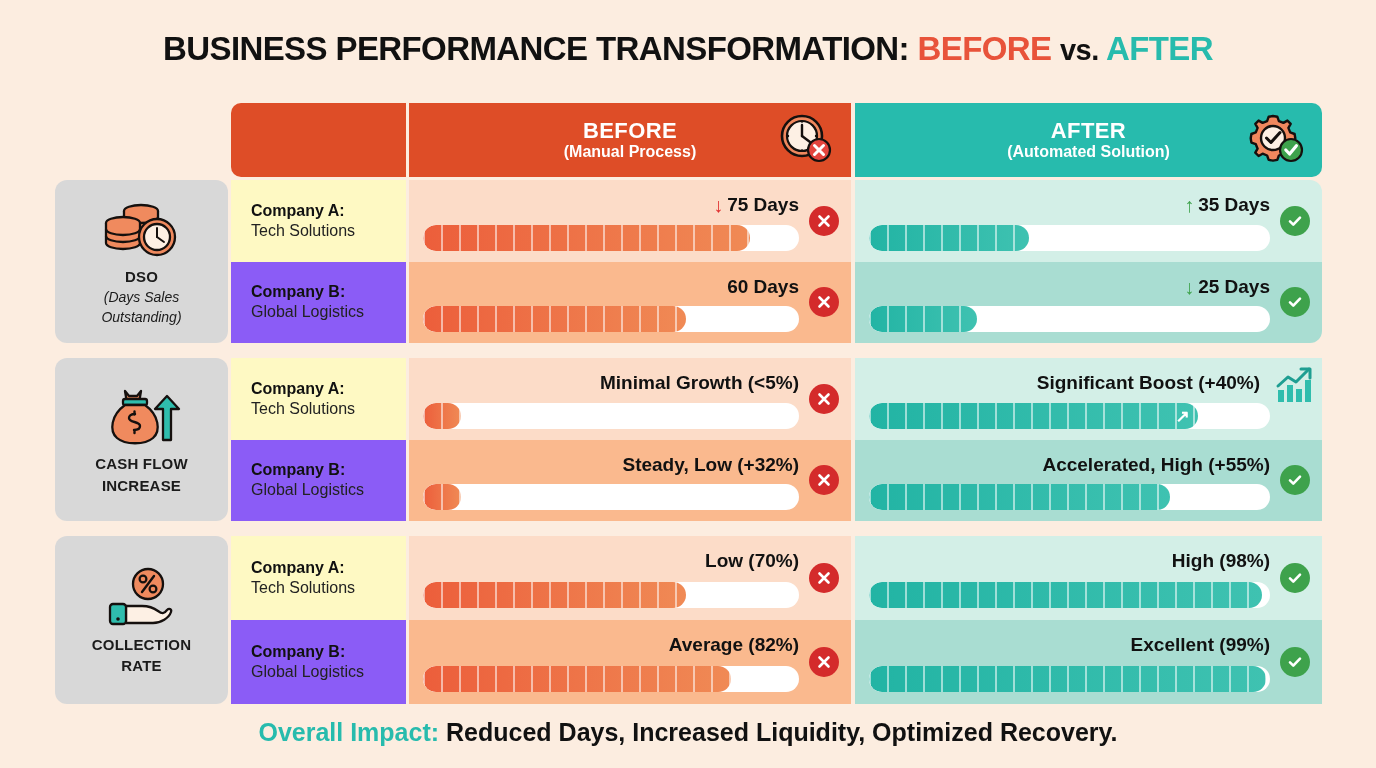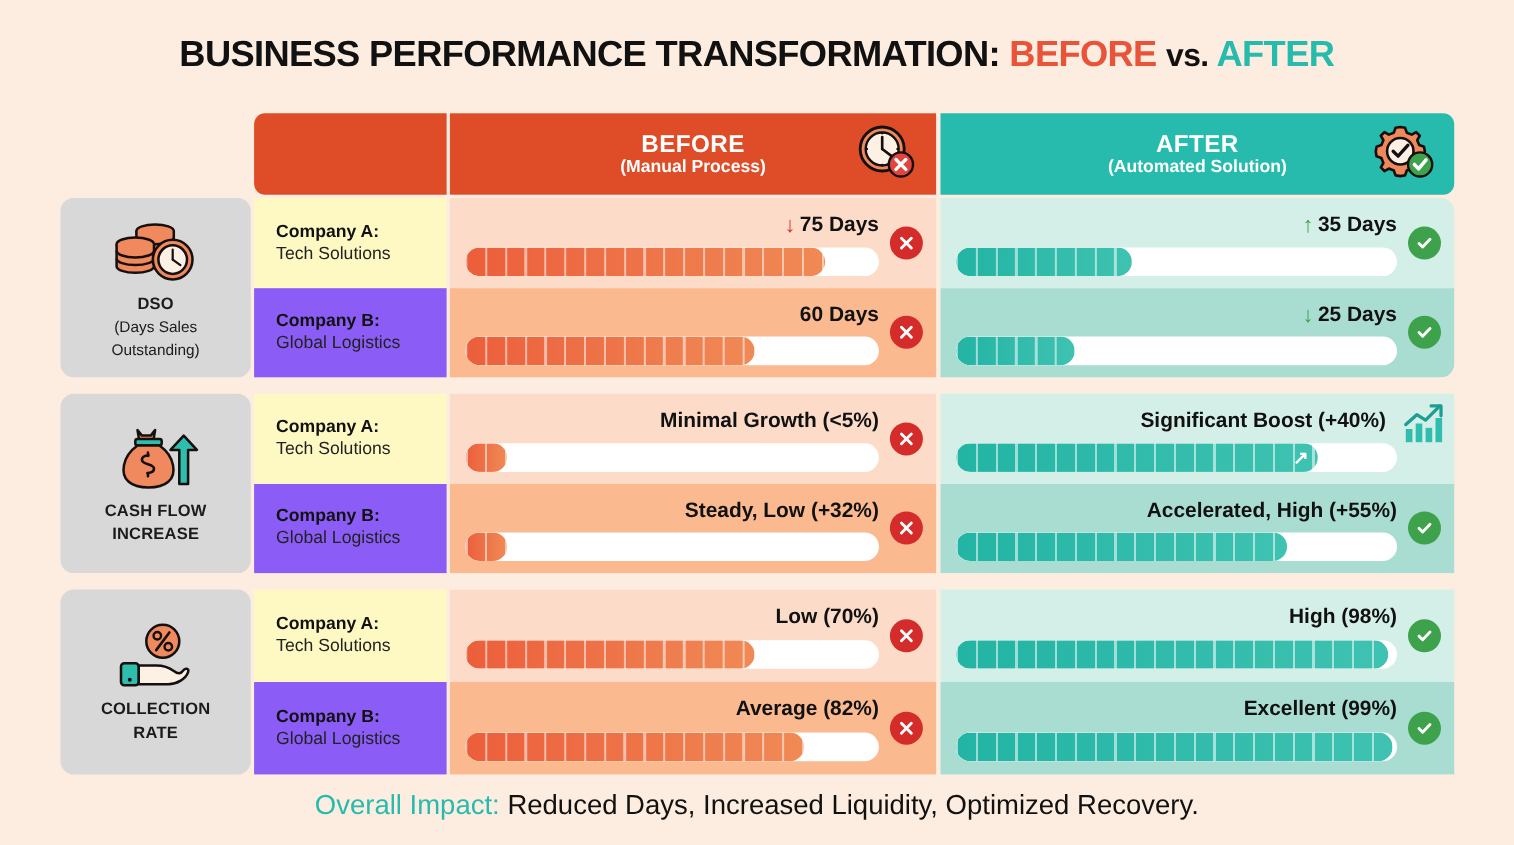--- a/index.html
+++ b/index.html
@@ -54,21 +54,21 @@
   .metric-cell {
     position: absolute; left: 55px; top: 0; width: 173px; height: 100%;
     background: #D8D8D8; border-radius: 12px;
     display: flex; flex-direction: column; align-items: center; justify-content: center;
     gap: 4px; padding: 6px;
   }
   .metric-name {
     font-size: 15px; font-weight: 700; color: #1B1B1B; text-align: center;
     line-height: 1.15; letter-spacing: .2px;
   }
-  .metric-sub { font-size: 14px; color: #1B1B1B; text-align: center; line-height: 1.16; }
+  .metric-sub { font-size: 14px; color: #1B1B1B; text-align: center; line-height: 1.16; font-style: italic; }
 
   .comp-cell {
     position: absolute; left: 231px; width: 175px; height: 50%;
     display: flex; flex-direction: column; justify-content: center; padding-left: 20px;
   }
   .comp-cell.a { top: 0; background: #fef9c3; }
   .comp-cell.b { top: 50%; background: #8b5cf6; }
   .comp-name { font-size: 16px; font-weight: 700; color: #111; line-height: 1.25; }
   .comp-org  { font-size: 16px; font-weight: 400; color: #222; line-height: 1.25; }
 
@@ -124,21 +124,21 @@
 
   .trend-icon { position: absolute; right: 8px; top: 8px; }
   .inline-arrow {
     position: absolute; top: 50%; transform: translateY(-50%);
     color: #fff; font-size: 17px; font-weight: 900;
   }
 
   
   .footer {
     position: absolute; left: 0; top: 718px; width: 1376px; text-align: center;
-    font-size: 25px; font-weight: 400; color: #111; white-space: nowrap;
+    font-size: 25px; font-weight: 700; color: #111; white-space: nowrap;
   }
   .footer .fi { color: #27BBAD; }
 </style>
 </head>
 <body>
 
 <div class="page">
 
   <div class="title">
     <span>BUSINESS PERFORMANCE TRANSFORMATION:</span>

